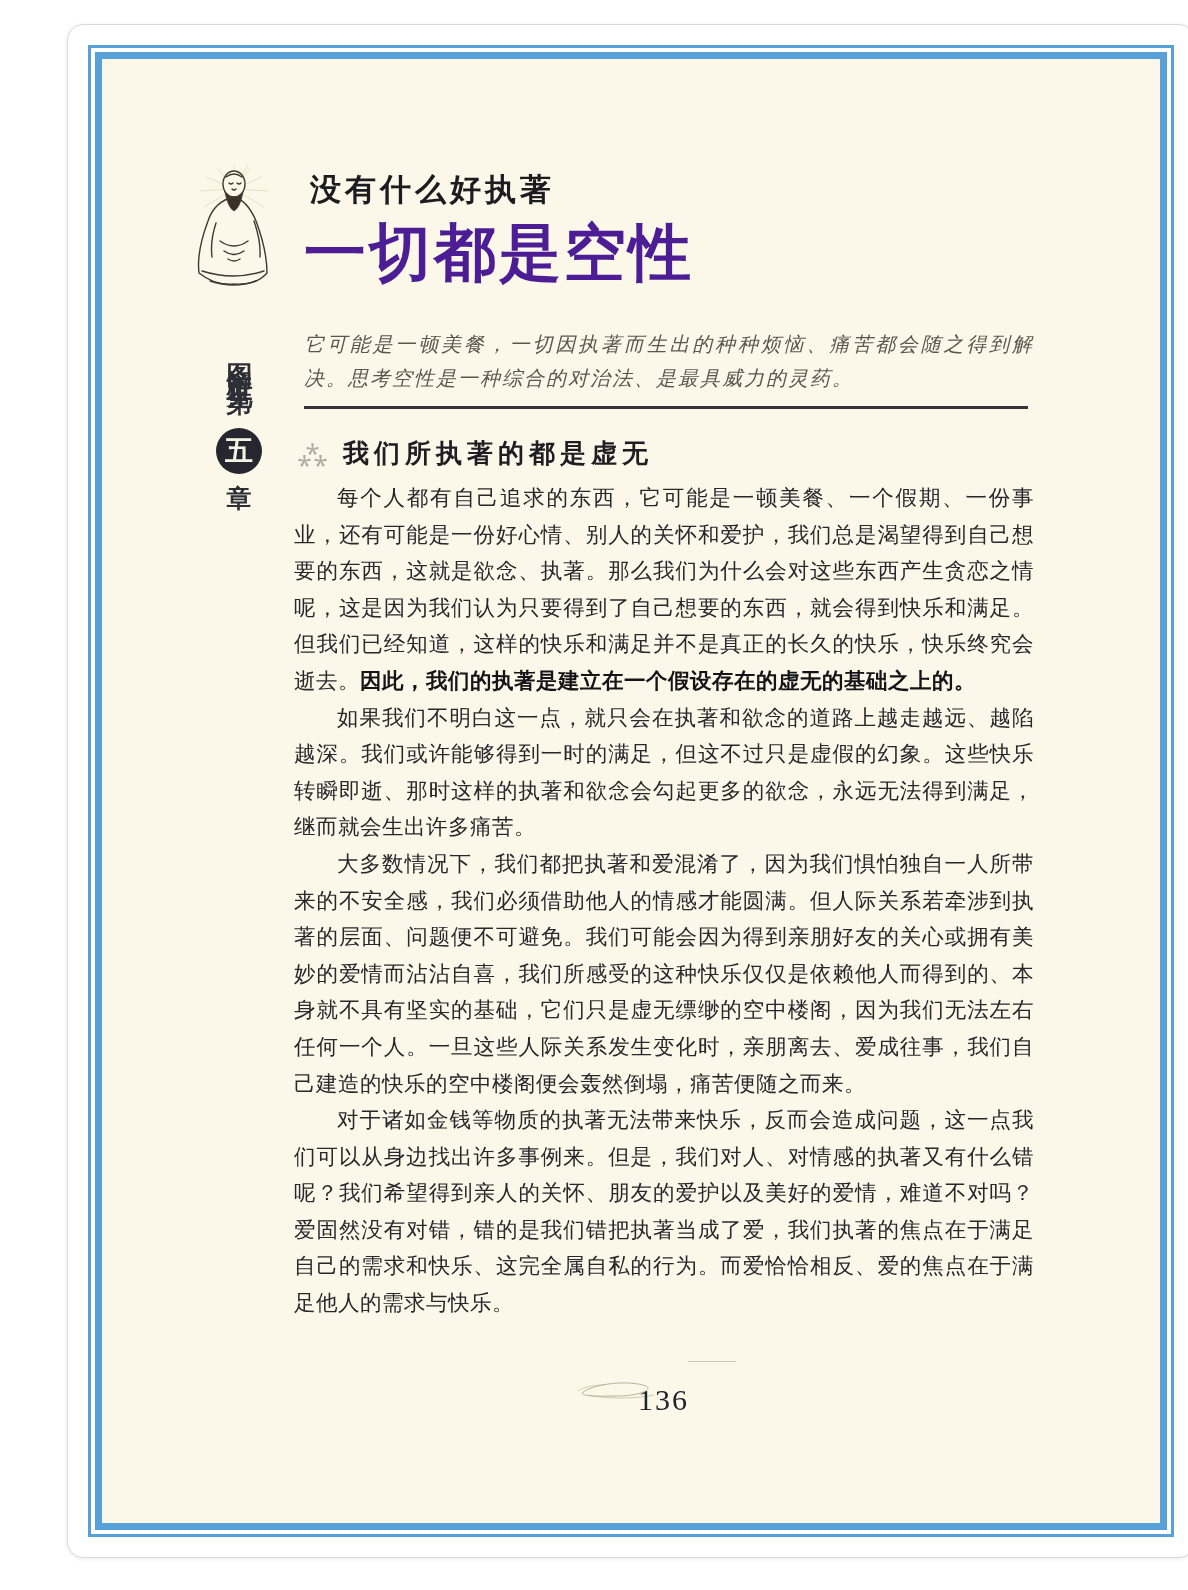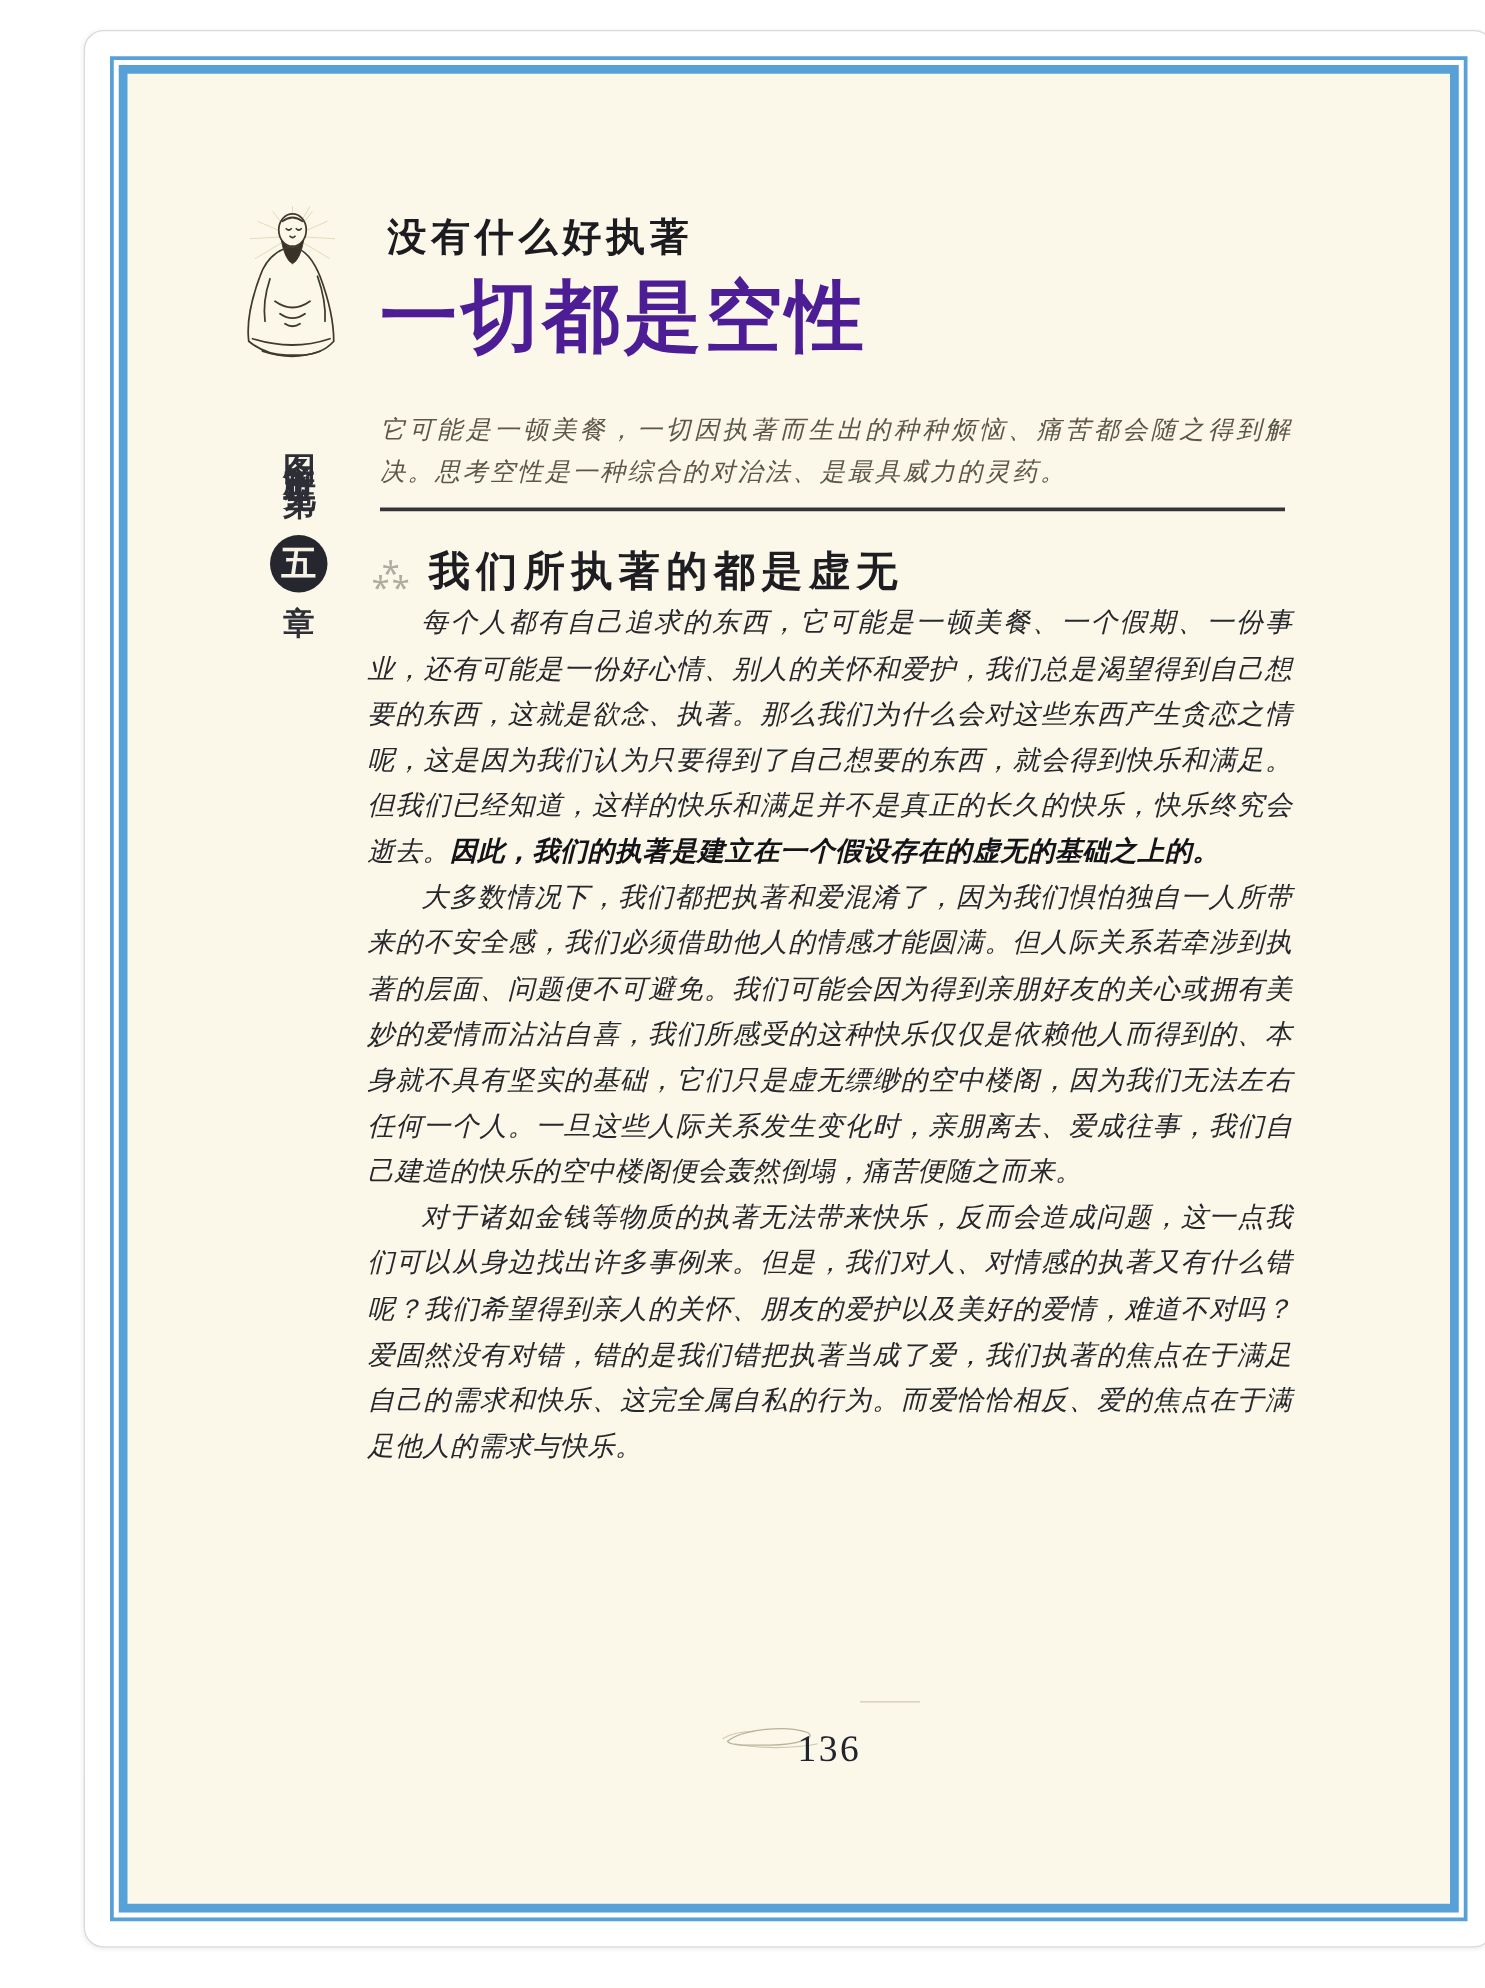--- a/index.html
+++ b/index.html
@@ -61,29 +61,29 @@
     background:#34343a;
   }
   
   .section-head{
     position:absolute;left:196px;top:376px;display:flex;align-items:center;
   }
   .section-marker{
     font-size:26px;color:#55504a;opacity:.45;margin-right:14px;letter-spacing:2px;
   }
   .section-title{
-    font-weight:bold;font-size:33px;letter-spacing:5px;color:#1d1d22;font-family:Liberation Serif, serif;
+    font-weight:bold;font-size:26px;letter-spacing:5px;color:#1d1d22;font-family:Liberation Serif, serif;
   }
   
   .bodycol{
     position:absolute;left:192px;top:421px;width:740px;
     font-size:21.5px;line-height:36.6px;color:#27272c;
     text-align:justify;letter-spacing:0.5px;
   }
-  .bodycol p{margin:0;text-indent:2em;font-style:italic;}
+  .bodycol p{margin:0;text-indent:2em;}
   .bodycol b{color:#141418;}
   
   .footer{position:absolute;left:0;top:1296px;width:100%;height:70px;padding-left:16px;}
   .faint-rule{position:absolute;left:586px;top:6px;width:48px;height:1px;background:#cfc9b6;}
   .flourish{position:absolute;left:472px;top:20px;width:86px;height:30px;}
   .page-number{
     position:absolute;left:536px;top:28px;
     font-size:30px;letter-spacing:2px;color:#23232e;
   }
 </style>
@@ -138,20 +138,21 @@
 
       <div class="rule"></div>
 
       <div class="section-head">
         <span class="section-marker">⁂</span>
         <span class="section-title">我们所执著的都是虚无</span>
       </div>
 
       <div class="bodycol">
         <p><span>每个人都有自己追求的东西，它可能是一顿美餐、一个假期、一份事业，还有可能是一份好心情、别人的关怀和爱护，我们总是渴望得到自己想要的东西，这就是欲念、执著。那么我们为什么会对这些东西产生贪恋之情呢，这是因为我们认为只要得到了自己想要的东西，就会得到快乐和满足。但我们已经知道，这样的快乐和满足并不是真正的长久的快乐，快乐终究会逝去。</span><b>因此，我们的执著是建立在一个假设存在的虚无的基础之上的。</b></p>
+        <p><span>如果我们不明白这一点，就只会在执著和欲念的道路上越走越远、越陷越深。我们或许能够得到一时的满足，但这不过只是虚假的幻象。这些快乐转瞬即逝、那时这样的执著和欲念会勾起更多的欲念，永远无法得到满足，继而就会生出许多痛苦。</span></p>
         <p><span>大多数情况下，我们都把执著和爱混淆了，因为我们惧怕独自一人所带来的不安全感，我们必须借助他人的情感才能圆满。但人际关系若牵涉到执著的层面、问题便不可避免。我们可能会因为得到亲朋好友的关心或拥有美妙的爱情而沾沾自喜，我们所感受的这种快乐仅仅是依赖他人而得到的、本身就不具有坚实的基础，它们只是虚无缥缈的空中楼阁，因为我们无法左右任何一个人。一旦这些人际关系发生变化时，亲朋离去、爱成往事，我们自己建造的快乐的空中楼阁便会轰然倒塌，痛苦便随之而来。</span></p>
         <p><span>对于诸如金钱等物质的执著无法带来快乐，反而会造成问题，这一点我们可以从身边找出许多事例来。但是，我们对人、对情感的执著又有什么错呢？我们希望得到亲人的关怀、朋友的爱护以及美好的爱情，难道不对吗？爱固然没有对错，错的是我们错把执著当成了爱，我们执著的焦点在于满足自己的需求和快乐、这完全属自私的行为。而爱恰恰相反、爱的焦点在于满足他人的需求与快乐。</span></p>
       </div>
 
       <div class="footer">
         <div class="faint-rule"></div>
         <svg class="flourish" viewBox="0 0 86 30" aria-hidden="true">
           <g fill="none" stroke="#b8b29a" stroke-width="1">
             <path d="M8 18 C20 8 56 5 72 11 C80 15 64 21 42 21 C26 21 10 22 8 18 Z"></path>
             <path d="M14 20 C30 24 62 24 80 20" opacity="0.7"></path>

